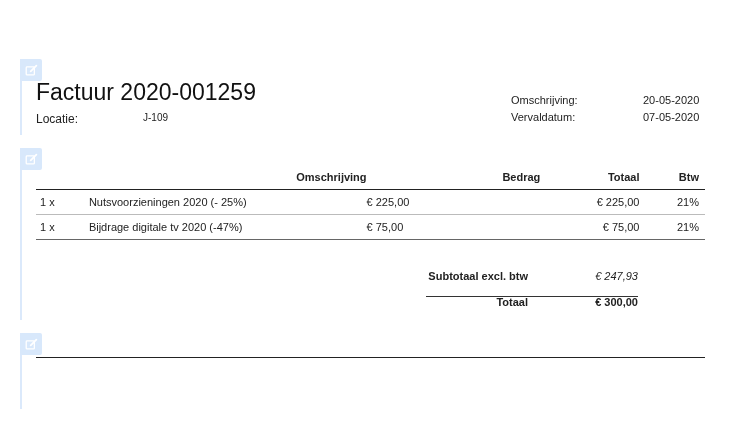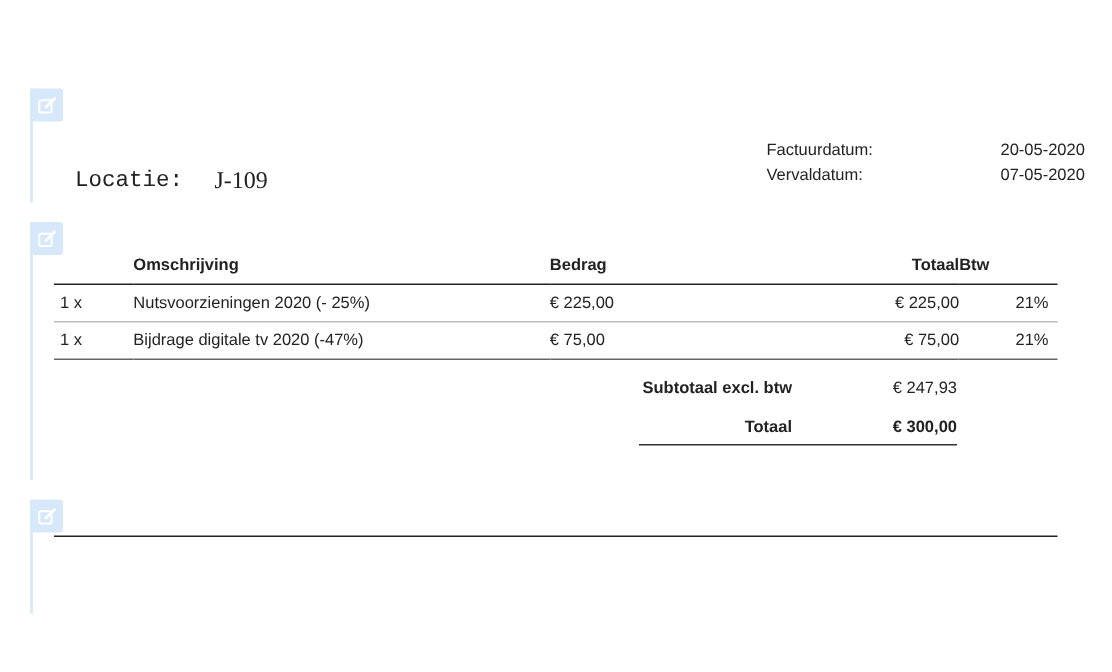--- a/index.html
+++ b/index.html
@@ -22,46 +22,46 @@
       cursor: pointer;
     }
     .edit-btn svg { width: 13px; height: 13px; }
 
     
     #sec-header { top: 59px; height: 76px; width: 700px; }
     .title {
       position: absolute; left: 14px; top: 20px;
       font-size: 23px; color: #111; white-space: nowrap;
     }
-    .loc-label { position: absolute; left: 28px; top: 53px; font-size: 15px; color: #222; font-family: Liberation Mono, monospace; }
-    .loc-value { position: absolute; left: 121px; top: 53px; font-size: 16px; color: #222; font-family: Liberation Serif, serif; }
+    .loc-label { position: absolute; left: 14px; top: 53px; font-size: 12px; color: #222; }
+    .loc-value { position: absolute; left: 121px; top: 53px; font-size: 10px; color: #222; }
     .date-row { position: absolute; font-size: 11px; color: #222; }
     .date-label { position: absolute; left: 489px; white-space: nowrap; }
-    .date-value { position: absolute; left: 621px; white-space: nowrap; margin-left: 24px; }
+    .date-value { position: absolute; left: 621px; white-space: nowrap; }
 
     
     #sec-lines { top: 148px; height: 172px; width: 700px; }
     table.lines {
       position: absolute; left: 14px; top: 16px;
       width: 669px; border-collapse: collapse; font-size: 11px;
     }
     table.lines th {
-      font-weight: bold; text-align: left; padding: 6px 0 6px 0; height: 13px;
+      font-weight: bold; text-align: right; padding: 6px 0 6px 0; height: 13px;
       border-bottom: 1.5px solid #222;
     }
     table.lines td { padding: 5px 0; height: 14px; border-bottom: 1px solid #bbb; }
     table.lines tr.last td { border-bottom: 1.5px solid #666; }
     .c-qty { width: 54px; padding-left: 4px !important; }
     .c-desc { width: 300px; }
     .c-amount { text-align: left; width: 190px; }
     .c-total { text-align: right !important; width: 107px; }
     .c-btw { text-align: right; width: 64px; padding-right: 6px !important; }
 
     .totals { position: absolute; left: 404px; top: 100px; width: 212px; font-size: 11px; }
-    .trow { position: relative; height: 24px; }
+    .trow { position: relative; height: 24px; margin-top: 17px; }
     .trow .lbl { position: absolute; right: 110px; top: 5px; white-space: nowrap; }
     .trow .val { position: absolute; right: 0px; top: 5px; white-space: nowrap; }
     .trow.bold { font-weight: bold; }
     .tdivider { position: absolute; left: 0; top: 48px; width: 212px; border-top: 1.5px solid #333; }
 
     
     #sec-footer { top: 333px; height: 76px; width: 700px; }
     .footer-line { position: absolute; left: 14px; top: 24px; width: 669px; border-top: 1.5px solid #222; }
     .footer-text {
       position: absolute; left: 14px; top: 36px; width: 680px;
@@ -71,25 +71,26 @@
 </head>
 <body>
 
 <div class="section" id="sec-header">
   <div class="edit-btn">
     <svg viewBox="0 0 16 16">
       <rect x="1.5" y="3.5" width="10" height="10" rx="1" fill="none" stroke="#fff" stroke-width="1.6"></rect>
       <path d="M7 9 L14 2" stroke="#fff" stroke-width="2.2" stroke-linecap="round"></path>
     </svg>
   </div>
+  <div class="title">Factuur 2020-001259</div>
   <div class="loc-label">Locatie:</div>
   <div class="loc-value">J-109</div>
 
   <div class="date-row" style="top:35px; left:0; width:700px;">
-    <span class="date-label">Factuurdatum:</span>
+    <span class="date-label">Omschrijving:</span>
     <span class="date-value">20-05-2020</span>
   </div>
   <div class="date-row" style="top:52px; left:0; width:700px;">
     <span class="date-label">Vervaldatum:</span>
     <span class="date-value">07-05-2020</span>
   </div>
 </div>
 
 <div class="section" id="sec-lines">
   <div class="edit-btn">
@@ -122,21 +123,21 @@
         <td class="c-amount">€ 75,00</td>
         <td class="c-total">€ 75,00</td>
         <td class="c-btw">21%</td>
       </tr>
     </tbody>
   </table>
 
   <div class="totals">
     <div class="trow bold">
       <span class="lbl">Subtotaal excl. btw</span>
-      <span class="val" style="font-weight:normal;">€ 247,93</span>
+      <span class="val" style="font-weight:normal;font-style:italic;">€ 247,93</span>
     </div>
     <div class="tdivider"></div>
     <div class="trow bold" style="margin-top:2px;">
       <span class="lbl">Totaal</span>
       <span class="val">€ 300,00</span>
     </div>
   </div>
 </div>
 
 <div class="section" id="sec-footer">

